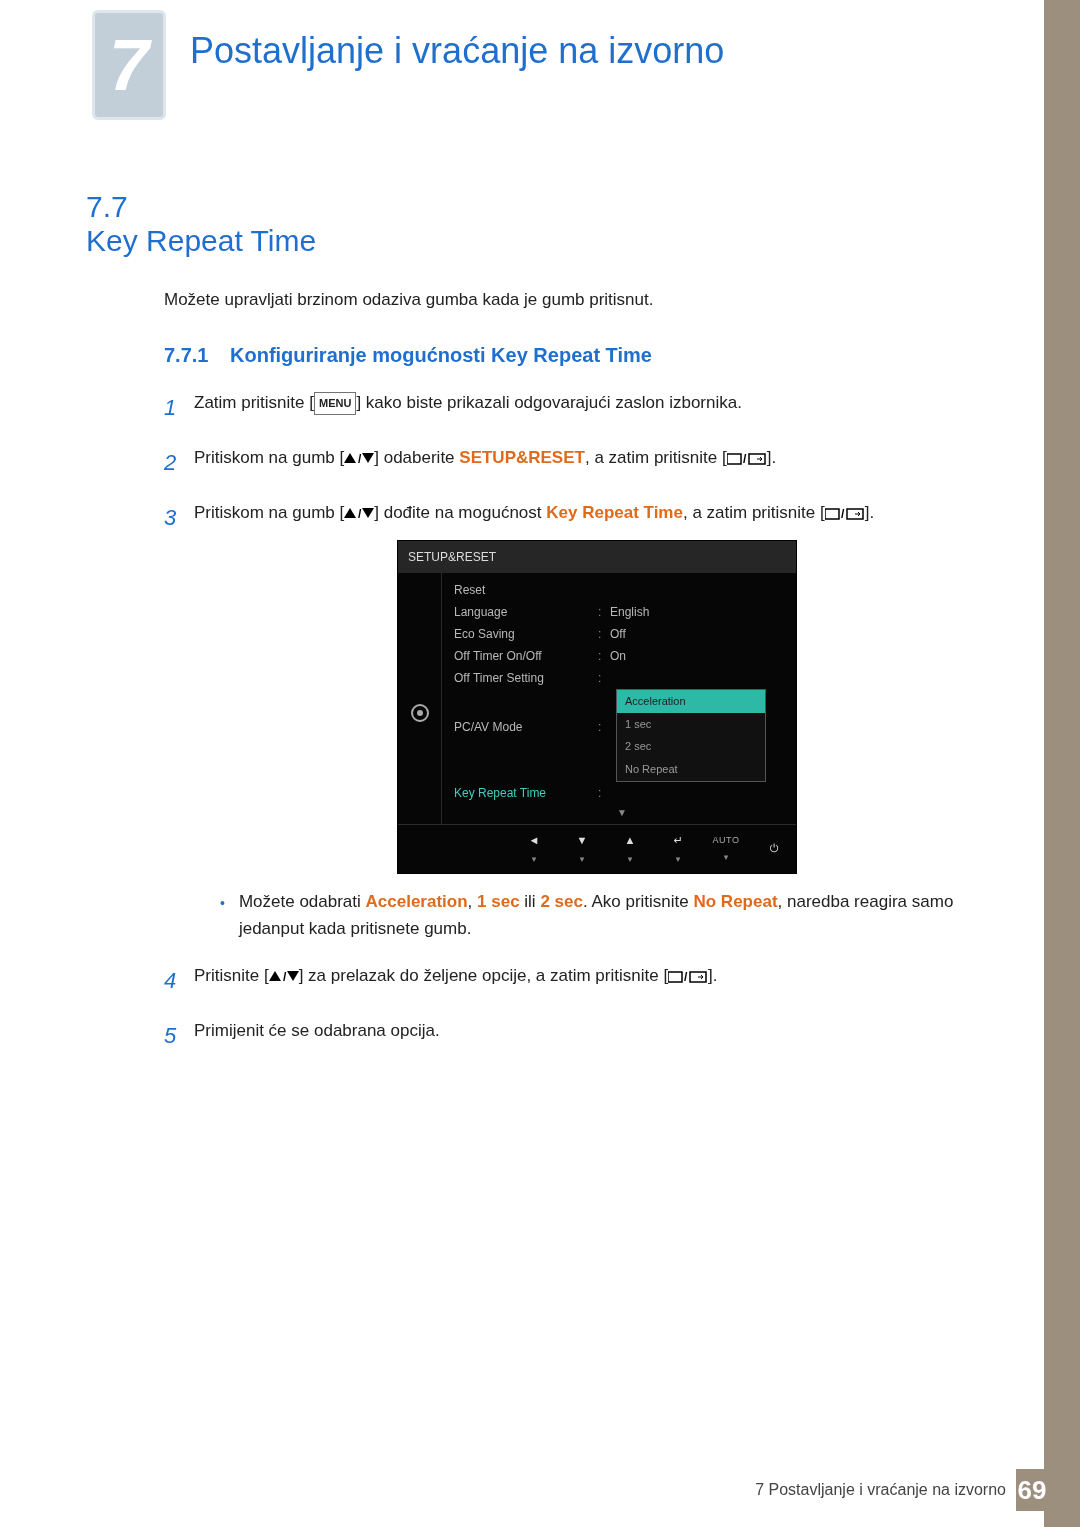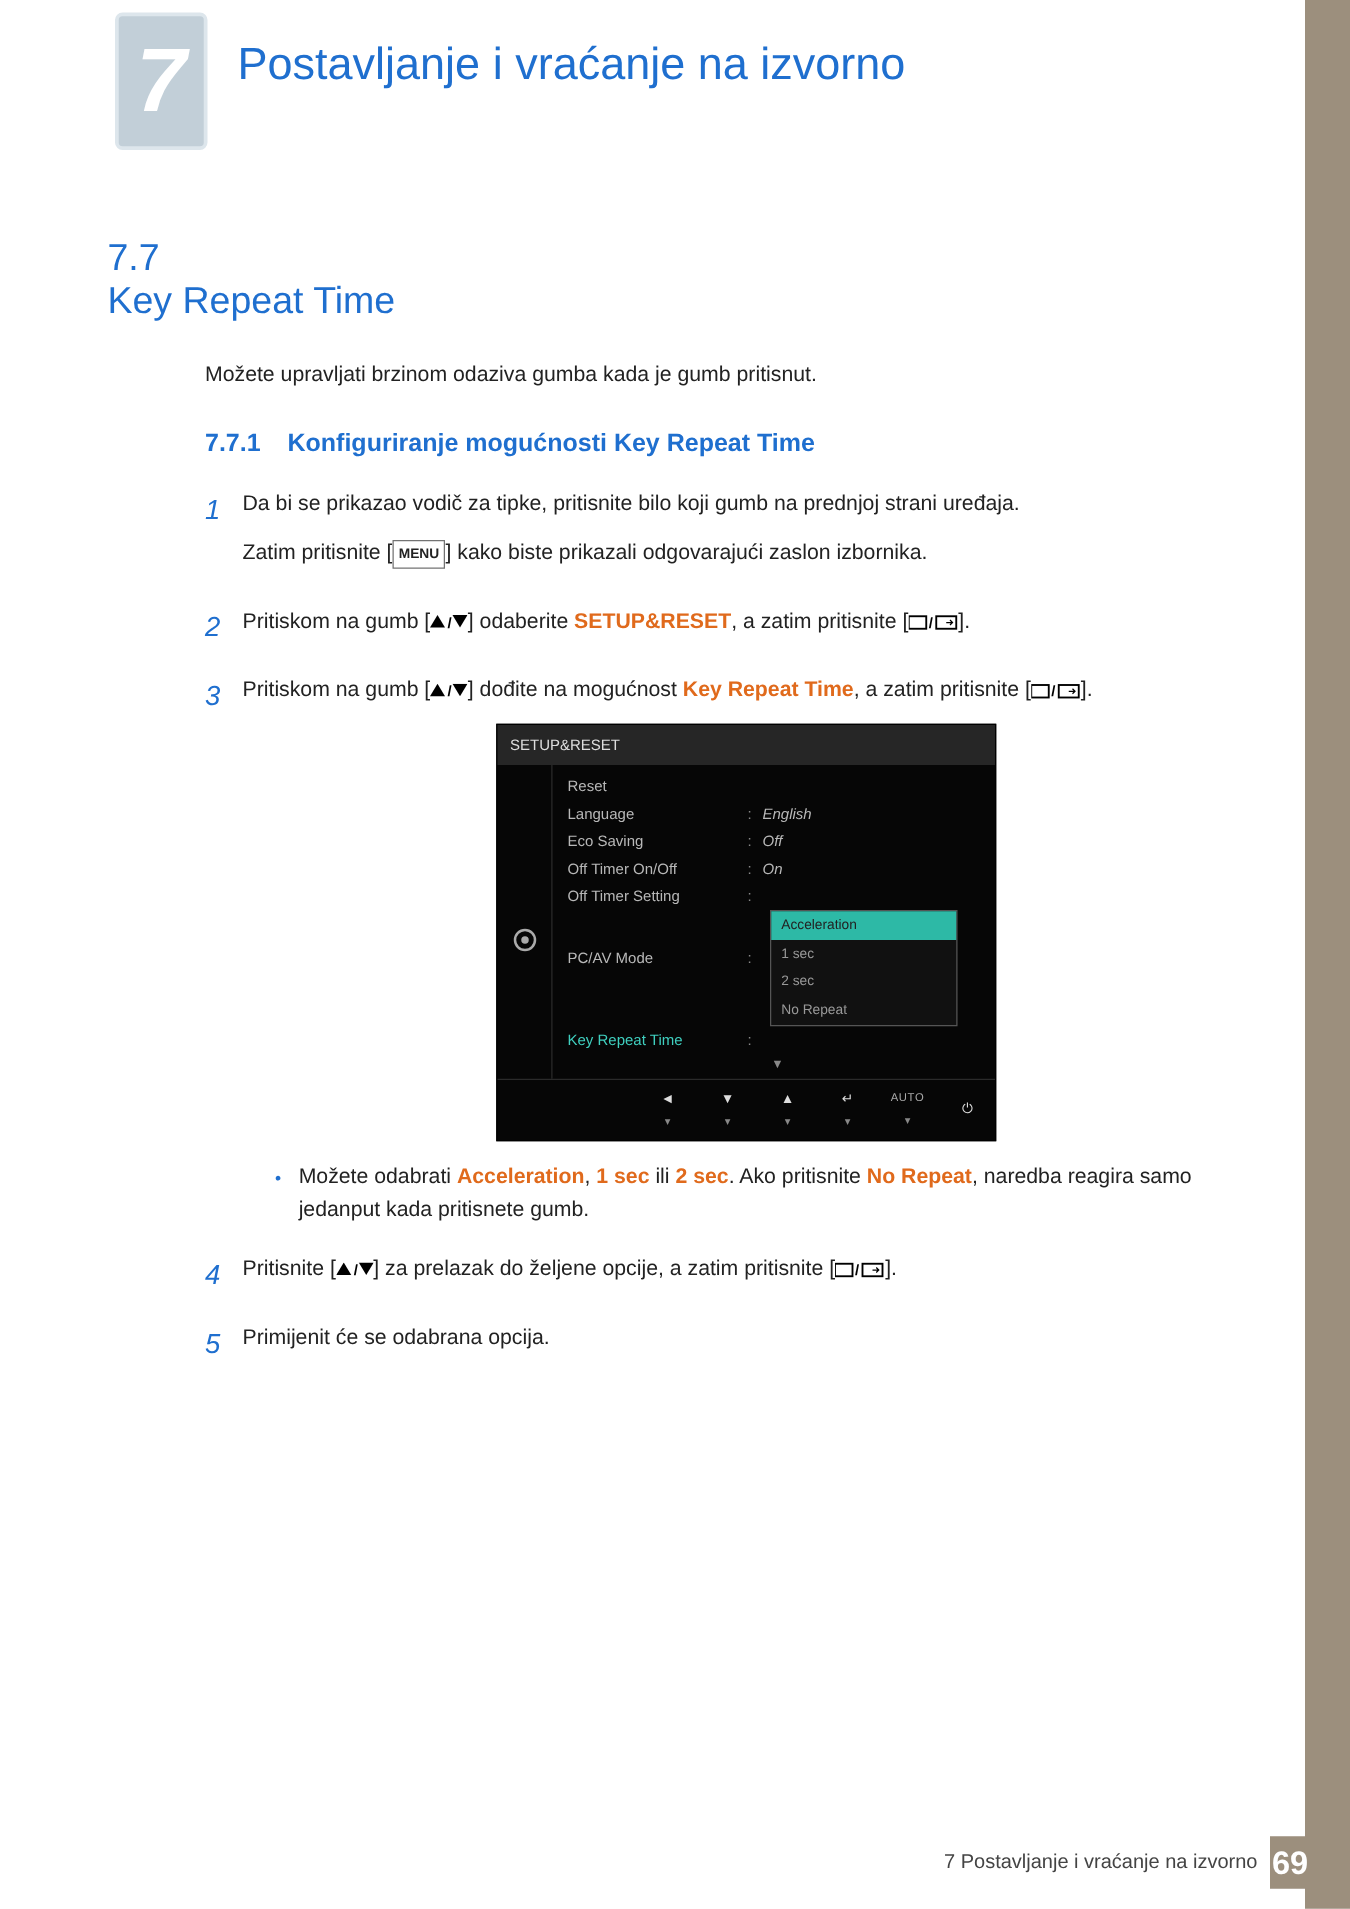--- a/index.html
+++ b/index.html
@@ -91,21 +91,21 @@
     width: 44px;
     border-right: 1px solid #2a2a2a;
     display: flex; align-items:center; justify-content:center;
     padding-top: 30px;
   }
   .osd-list { flex:1; padding: 6px 0 6px 6px; }
   .osd-row { display:flex; align-items:center; height: 22px; }
   .osd-row.active .osd-label { color: #3fcfbf; }
   .osd-label { width: 150px; padding-left: 6px; }
   .osd-colon { width: 12px; color:#888; }
-  .osd-value { flex:1;font-style:italic; }
+  .osd-value { flex:1; }
   .osd-dropdown {
     margin-left: 168px;
     width: 150px;
     border: 1px solid #555;
     background: #111;
   }
   .osd-opt { padding: 2px 8px; font-size: 11px; color: #999; }
   .osd-opt.sel { background: #2db9a6; color: #222; }
   .osd-arrow { text-align:center; color:#888; font-size:10px; height:14px; }
   .osd-nav {
@@ -158,21 +158,20 @@
   <div class="subsec-row">
     <div class="subsec-num">7.7.1</div>
     <div class="subsec-title">Konfiguriranje mogućnosti Key Repeat Time</div>
   </div>
 
   <ol class="steps">
 
     <li>
       <span class="step-n">1</span>
       <div class="step-body">
-        <p>Da bi se prikazao vodič za tipke, pritisnite bilo koji gumb na prednjoj strani uređaja.</p>
         <p>
           <span>Zatim pritisnite [</span><span class="btn-token">MENU</span><span>] kako biste prikazali odgovarajući zaslon izbornika.</span>
         </p>
       </div>
     </li>
 
     <li>
       <span class="step-n">2</span>
       <div class="step-body">
         <p>

